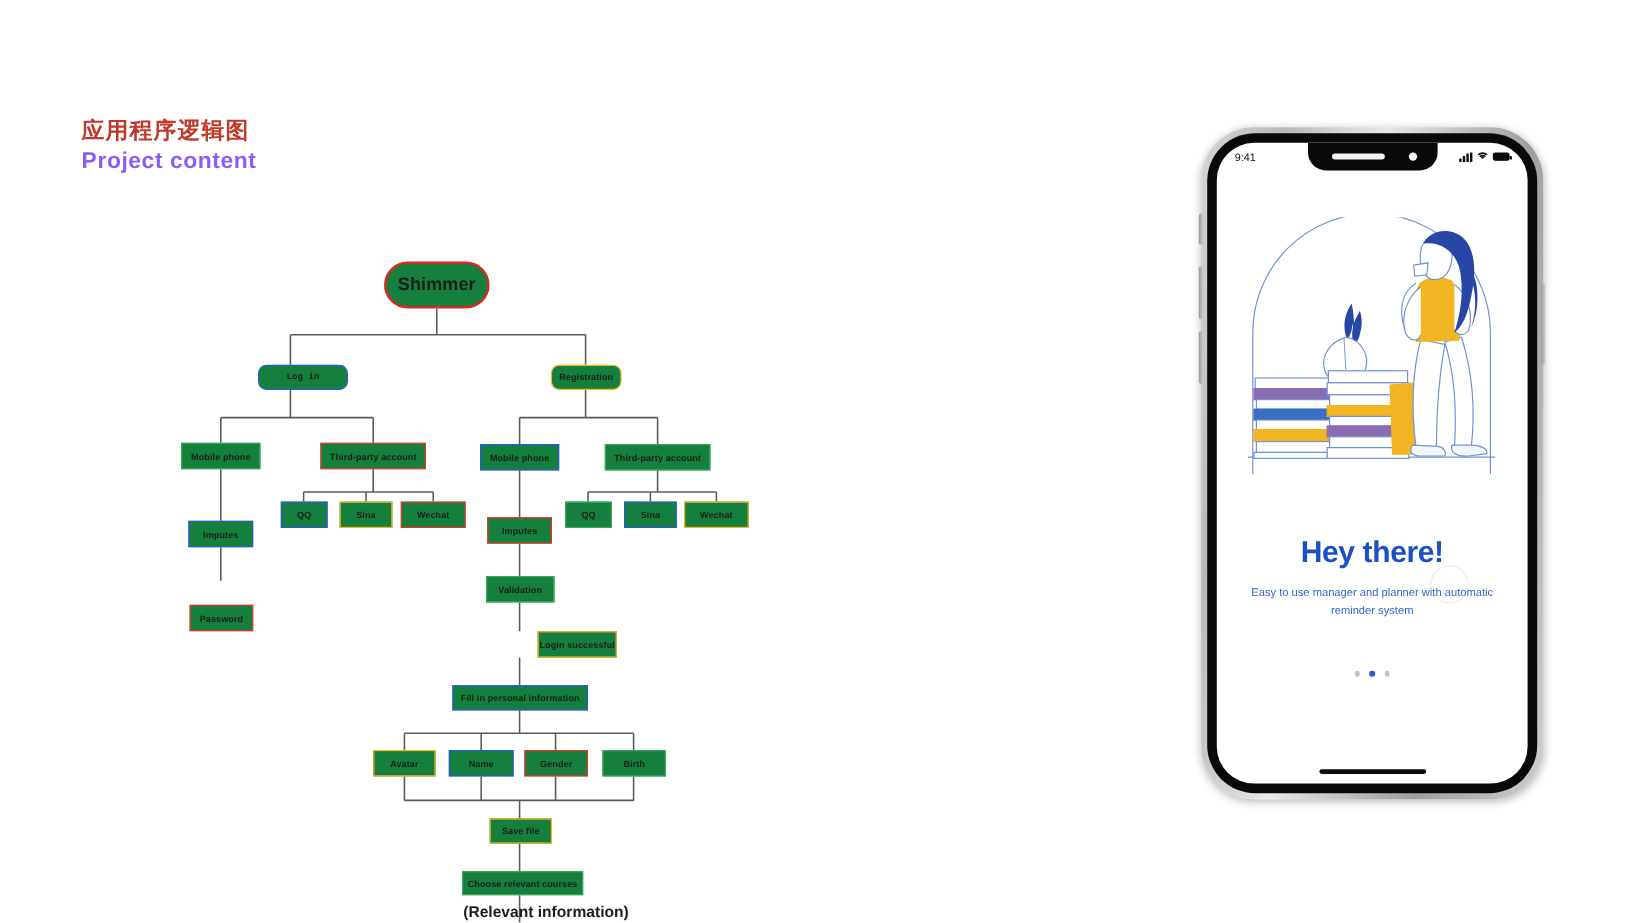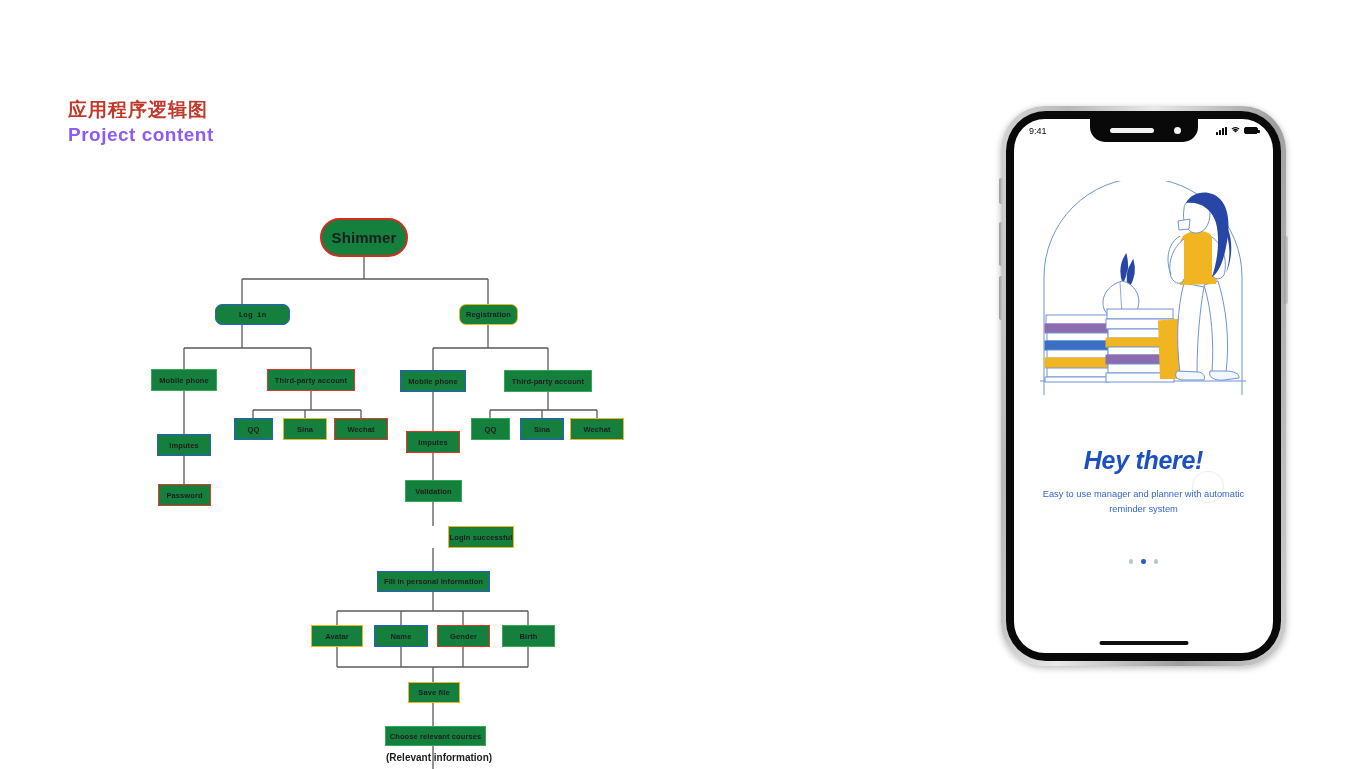--- a/index.html
+++ b/index.html
@@ -27,21 +27,21 @@
     position:absolute;background:#15803d;box-sizing:border-box;
     display:flex;align-items:center;justify-content:center;
     font-size:7.5px;font-weight:bold;color:#1d1d1d;white-space:nowrap;
     border-width:1.6px;border-style:solid;letter-spacing:.1px;
   }
   .node.root{
     font-size:15px;border-width:2.2px;border-radius:26px;
   }
   .node.round{border-radius:7px;}
   .cap{
-    position:absolute;font-size:10px;font-weight:bold;color:#1d1d1d;
+    position:absolute;font-size:13px;font-weight:bold;color:#1d1d1d;
     white-space:nowrap;
   }
 
   
   #phone{
     position:absolute;left:1001px;top:106px;width:285px;height:560px;
   }
   .frame-outer{
     position:absolute;inset:0;border-radius:44px;
     background:linear-gradient(100deg,#d6d6d6 0%,#b8b8b8 18%,#e8e8e8 40%,#9e9e9e 72%,#cfcfcf 100%);
@@ -85,21 +85,21 @@
     width:14px;height:7.5px;border:1.2px solid #0b0b0b;border-radius:2px;
     position:relative;box-sizing:border-box;background:#0b0b0b;
   }
   .batt:after{
     content:"";position:absolute;right:-3px;top:2px;width:1.6px;height:3px;
     background:#0b0b0b;border-radius:0 1px 1px 0;
   }
   .illus{position:absolute;left:20px;top:62px;width:219px;height:215px;}
   .headline{
     position:absolute;left:0;width:100%;top:327px;text-align:center;
-    font-size:25px;font-weight:bold;color:#1b4fc4;letter-spacing:-.3px;font-style:italic;
+    font-size:25px;font-weight:bold;color:#1b4fc4;letter-spacing:-.3px;
   }
   .subtitle{
     position:absolute;left:14px;width:231px;top:368px;text-align:center;
     font-size:9.3px;color:#3366cc;line-height:14.5px;
   }
   .glare{
     position:absolute;left:178px;top:352px;width:30px;height:30px;
     border-radius:50%;background:rgba(255,255,255,.55);
     border:1px solid rgba(235,235,235,.9);
   }
@@ -201,21 +201,21 @@
 
   <div class="node" style="left:151px;top:369px;width:66px;height:22px;border-color:#34a853;">
     <span>Mobile phone</span>
   </div>
   <div class="node" style="left:267px;top:369px;width:88px;height:22px;border-color:#ea3323;">
     <span>Third-party account</span>
   </div>
   <div class="node" style="left:157px;top:434px;width:54px;height:22px;border-color:#2a5bd7;">
     <span>Imputes</span>
   </div>
-  <div class="node" style="left:158px;top:484px;width:53px;height:22px;border-color:#ea3323;">
+  <div class="node" style="left:158px;top:504px;width:53px;height:22px;border-color:#ea3323;">
     <span>Password</span>
   </div>
   <div class="node" style="left:234px;top:418px;width:39px;height:22px;border-color:#2a5bd7;">
     <span>QQ</span>
   </div>
   <div class="node" style="left:283px;top:418px;width:44px;height:22px;border-color:#f2b522;">
     <span>Sina</span>
   </div>
   <div class="node" style="left:334px;top:418px;width:54px;height:22px;border-color:#ea3323;">
     <span>Wechat</span>

